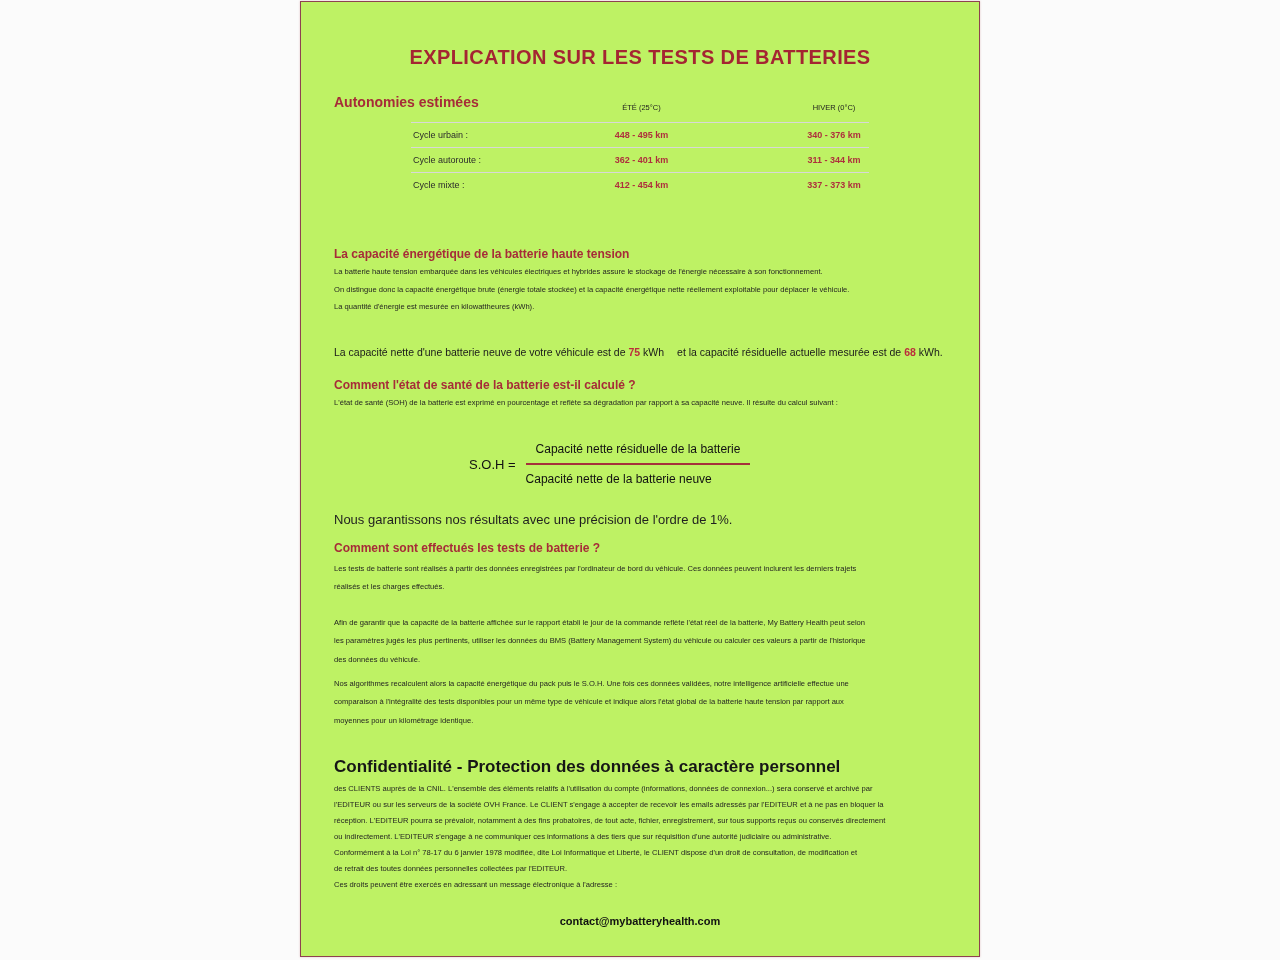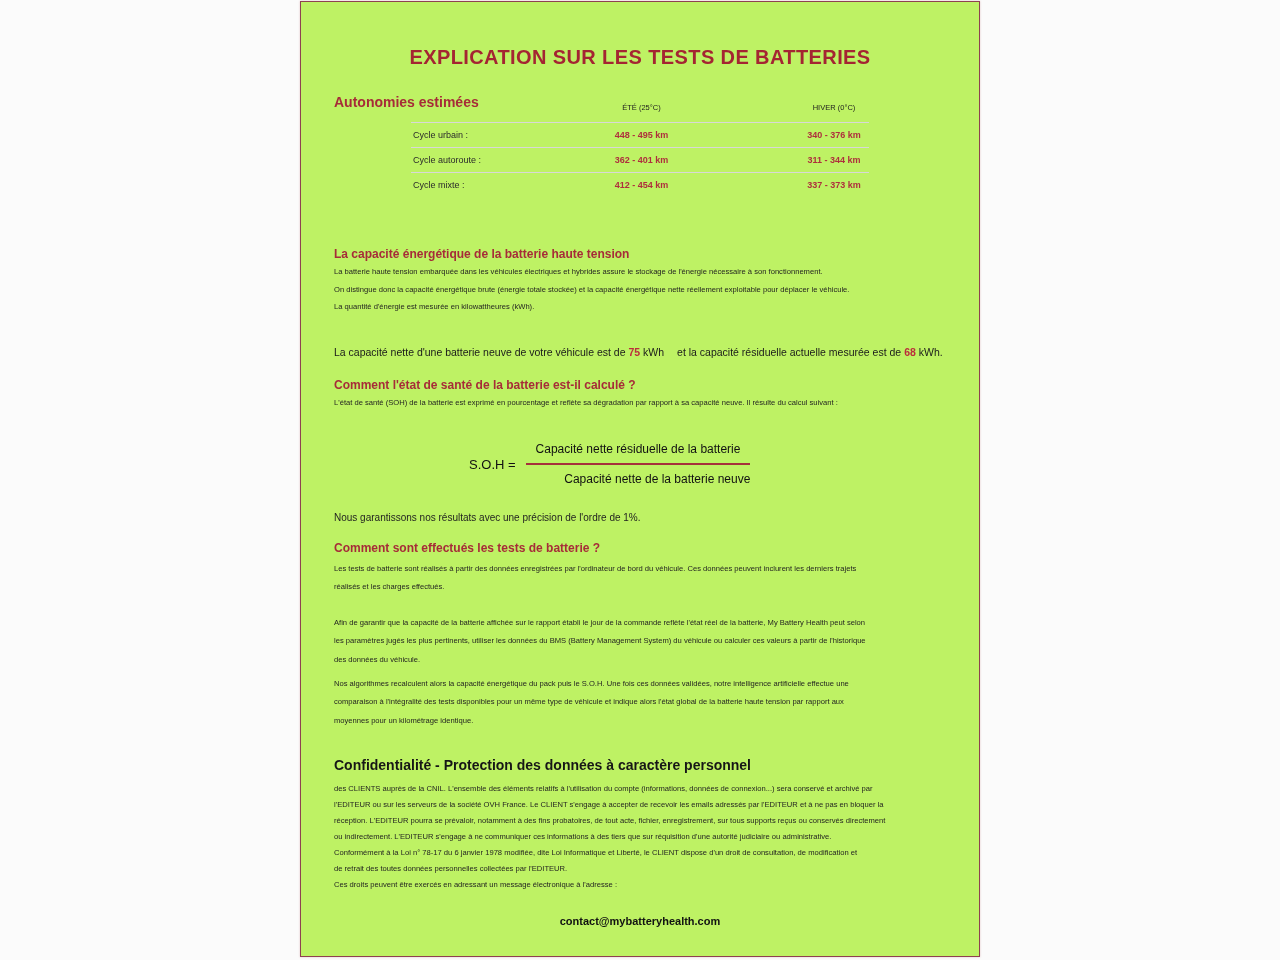--- a/index.html
+++ b/index.html
@@ -32,29 +32,29 @@
   .body-lines { left: 33px; color: #1f1f1f; }
   .body-lines .line { font-size: 7.6px; white-space: nowrap; }
   .capacity-lines { top: 261px; }
   .capacity-lines .line { line-height: 17.7px; }
   .capacity-summary { top: 344px; left: 33px; font-size: 10.5px; color: #1a1a1a; white-space: nowrap; }
   .capacity-summary .val { color: #bb2d3b; font-weight: bold; }
   .capacity-summary .sep { margin-left: 13px; }
   .soh-intro { top: 396px; left: 33px; font-size: 7.6px; color: #1f1f1f; white-space: nowrap; }
   .formula { top: 440px; left: 168px; display: flex; align-items: center; color: #111; }
   .formula-lhs { font-size: 13px; margin-right: 10px; white-space: nowrap; }
-  .fraction { text-align: right; }
+  .fraction { text-align: left; }
   .fraction .num { font-size: 12px; padding: 0 10px 7px; border-bottom: 2px solid #a5303c; white-space: nowrap; }
   .fraction .den { font-size: 12px; padding-top: 7px; white-space: nowrap; }
-  .guarantee { top: 510px; left: 33px; font-size: 10px; color: #1f1f1f; white-space: nowrap; }
+  .guarantee { top: 510px; left: 33px; font-size: 13px; color: #1f1f1f; white-space: nowrap; }
   .tests-p1 { top: 558px; }
   .tests-p2 { top: 612px; }
   .tests-p3 { top: 673px; }
   .tests-p1 .line, .tests-p2 .line, .tests-p3 .line { line-height: 18.4px; }
-  .conf-heading { top: 755px; left: 33px; font-size: 14px; font-weight: bold; color: #161616; white-space: nowrap; text-align: right; }
+  .conf-heading { top: 755px; left: 33px; font-size: 17px; font-weight: bold; color: #161616; white-space: nowrap; text-align: right; }
   .conf-body { top: 779px; }
   .conf-body .line { line-height: 16px; }
   .contact-email { top: 913px; left: 0; width: 100%; text-align: center; font-size: 11px; font-weight: bold; color: #111; }
 </style>
 </head>
 <body>
 
 <div class="page">
 
   <div class="abs doc-title">EXPLICATION SUR LES TESTS DE BATTERIES</div>

